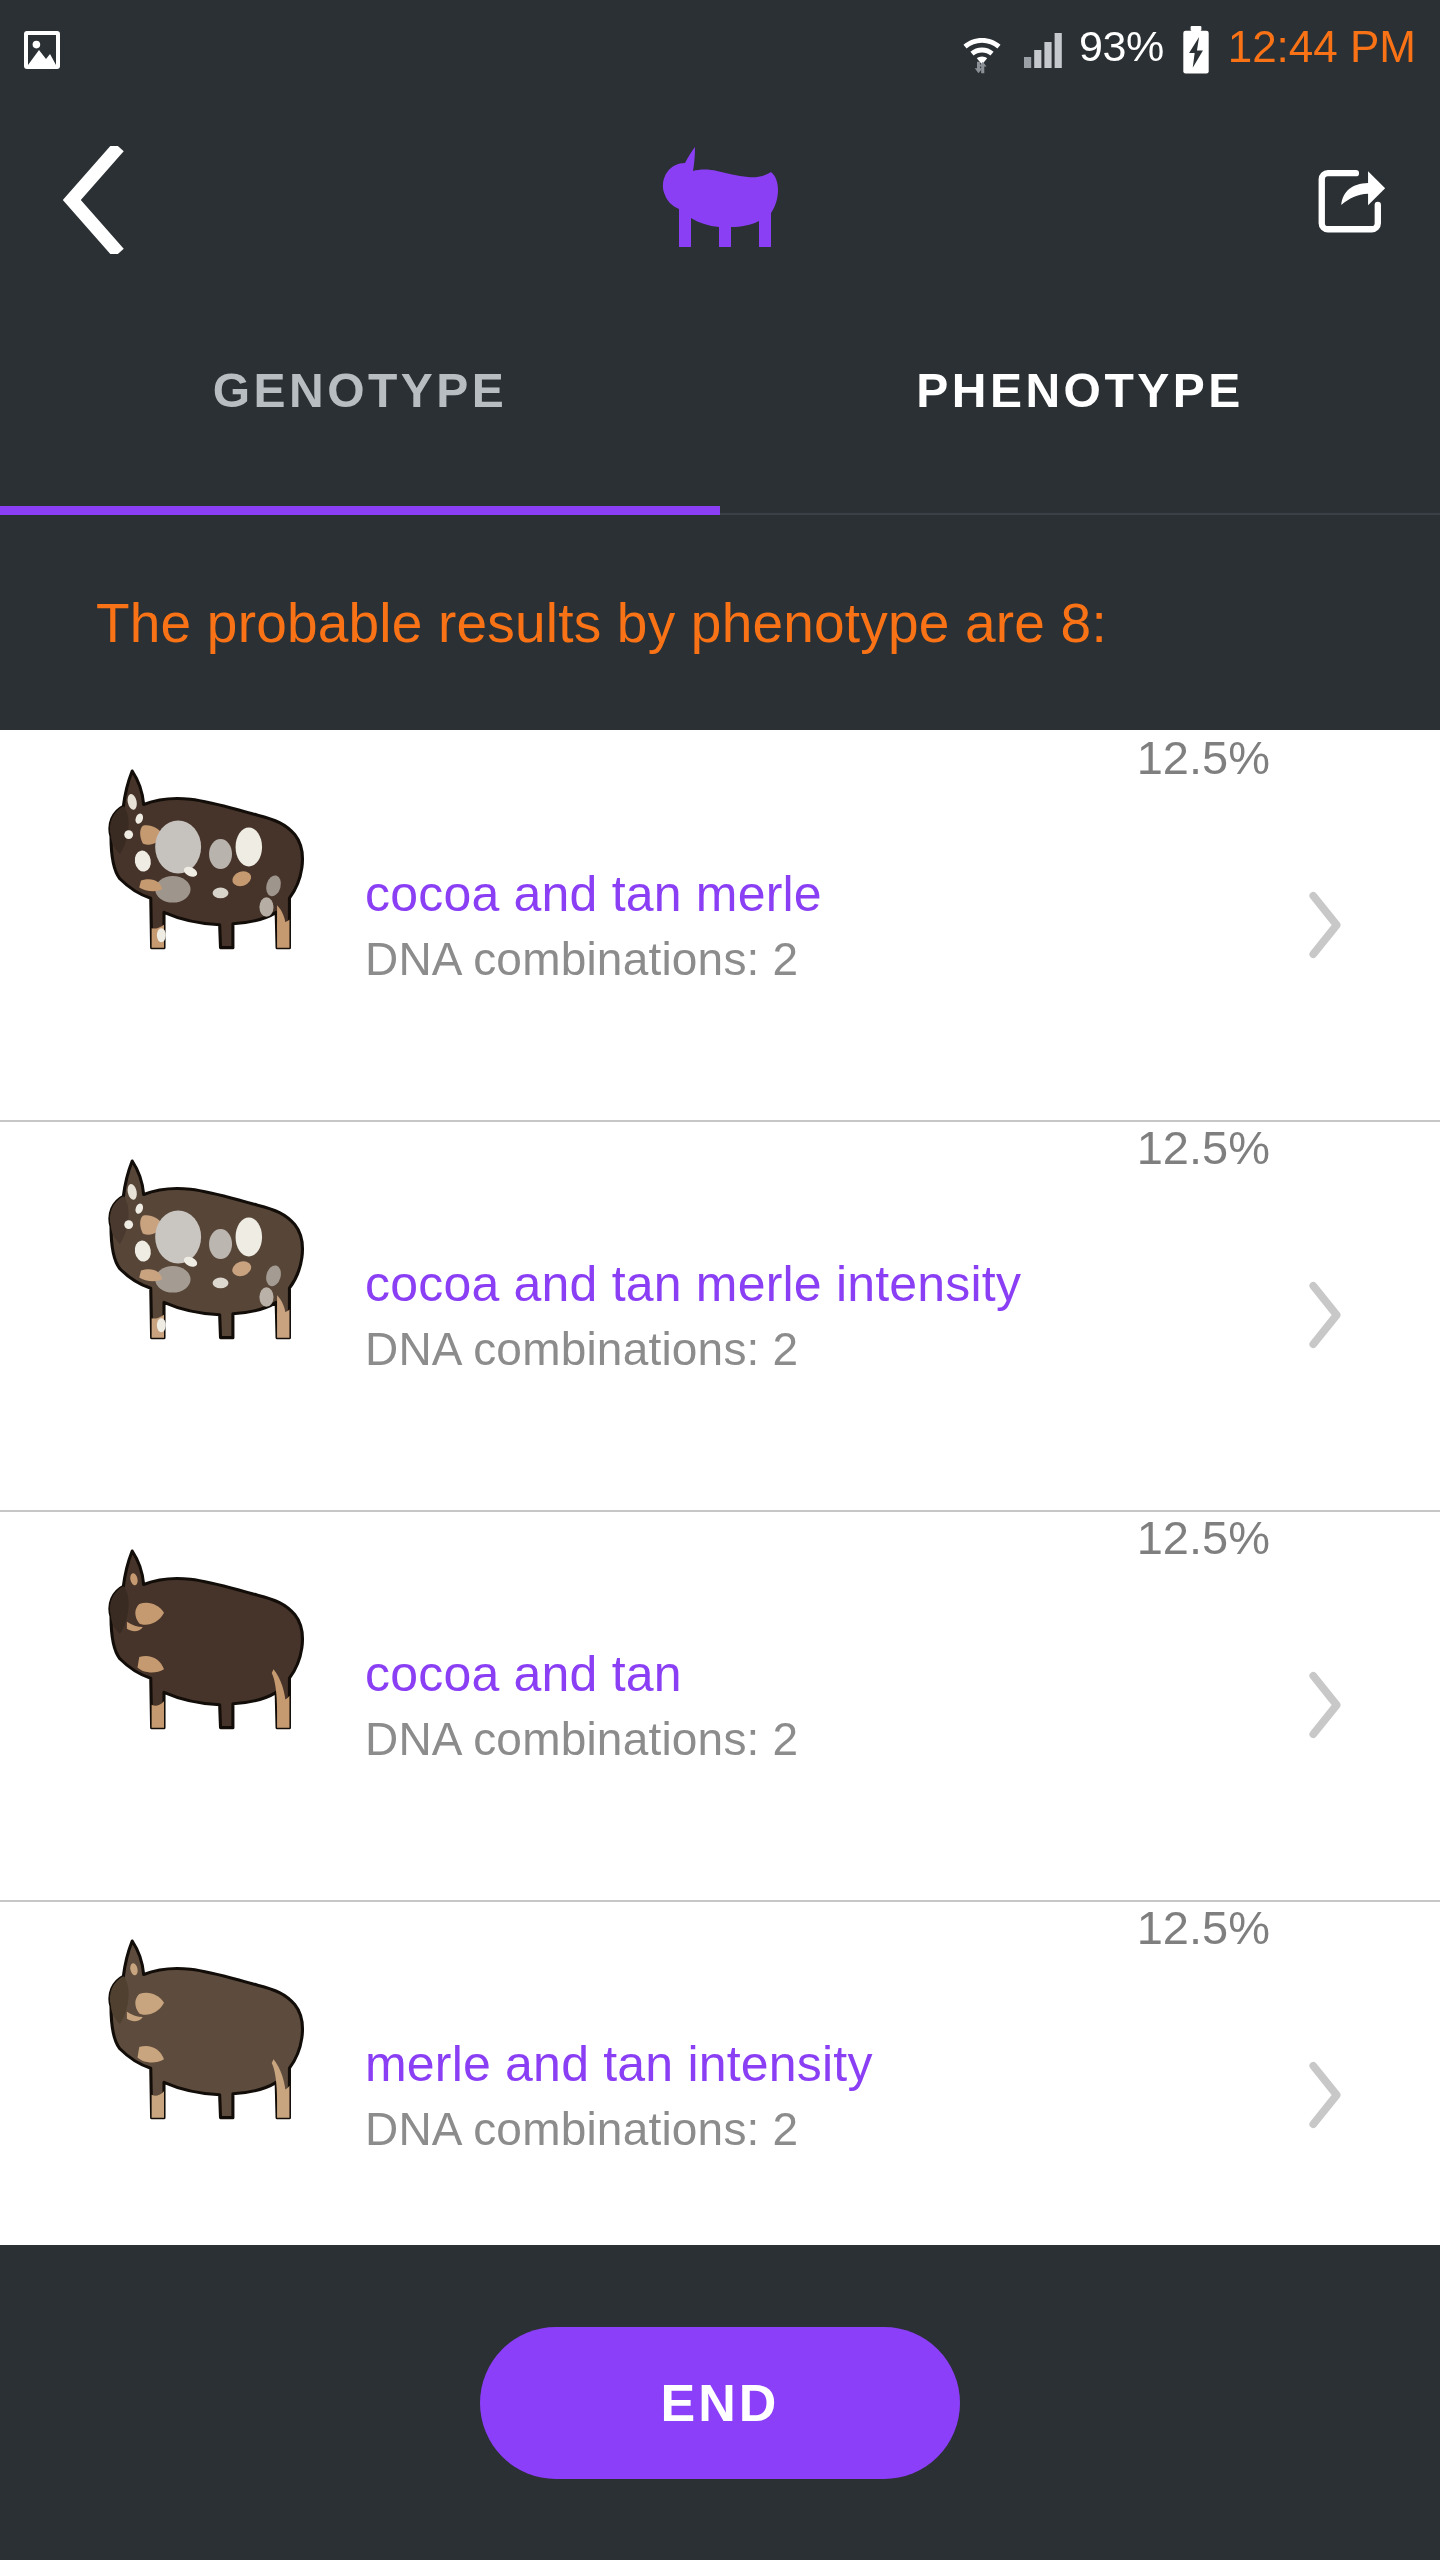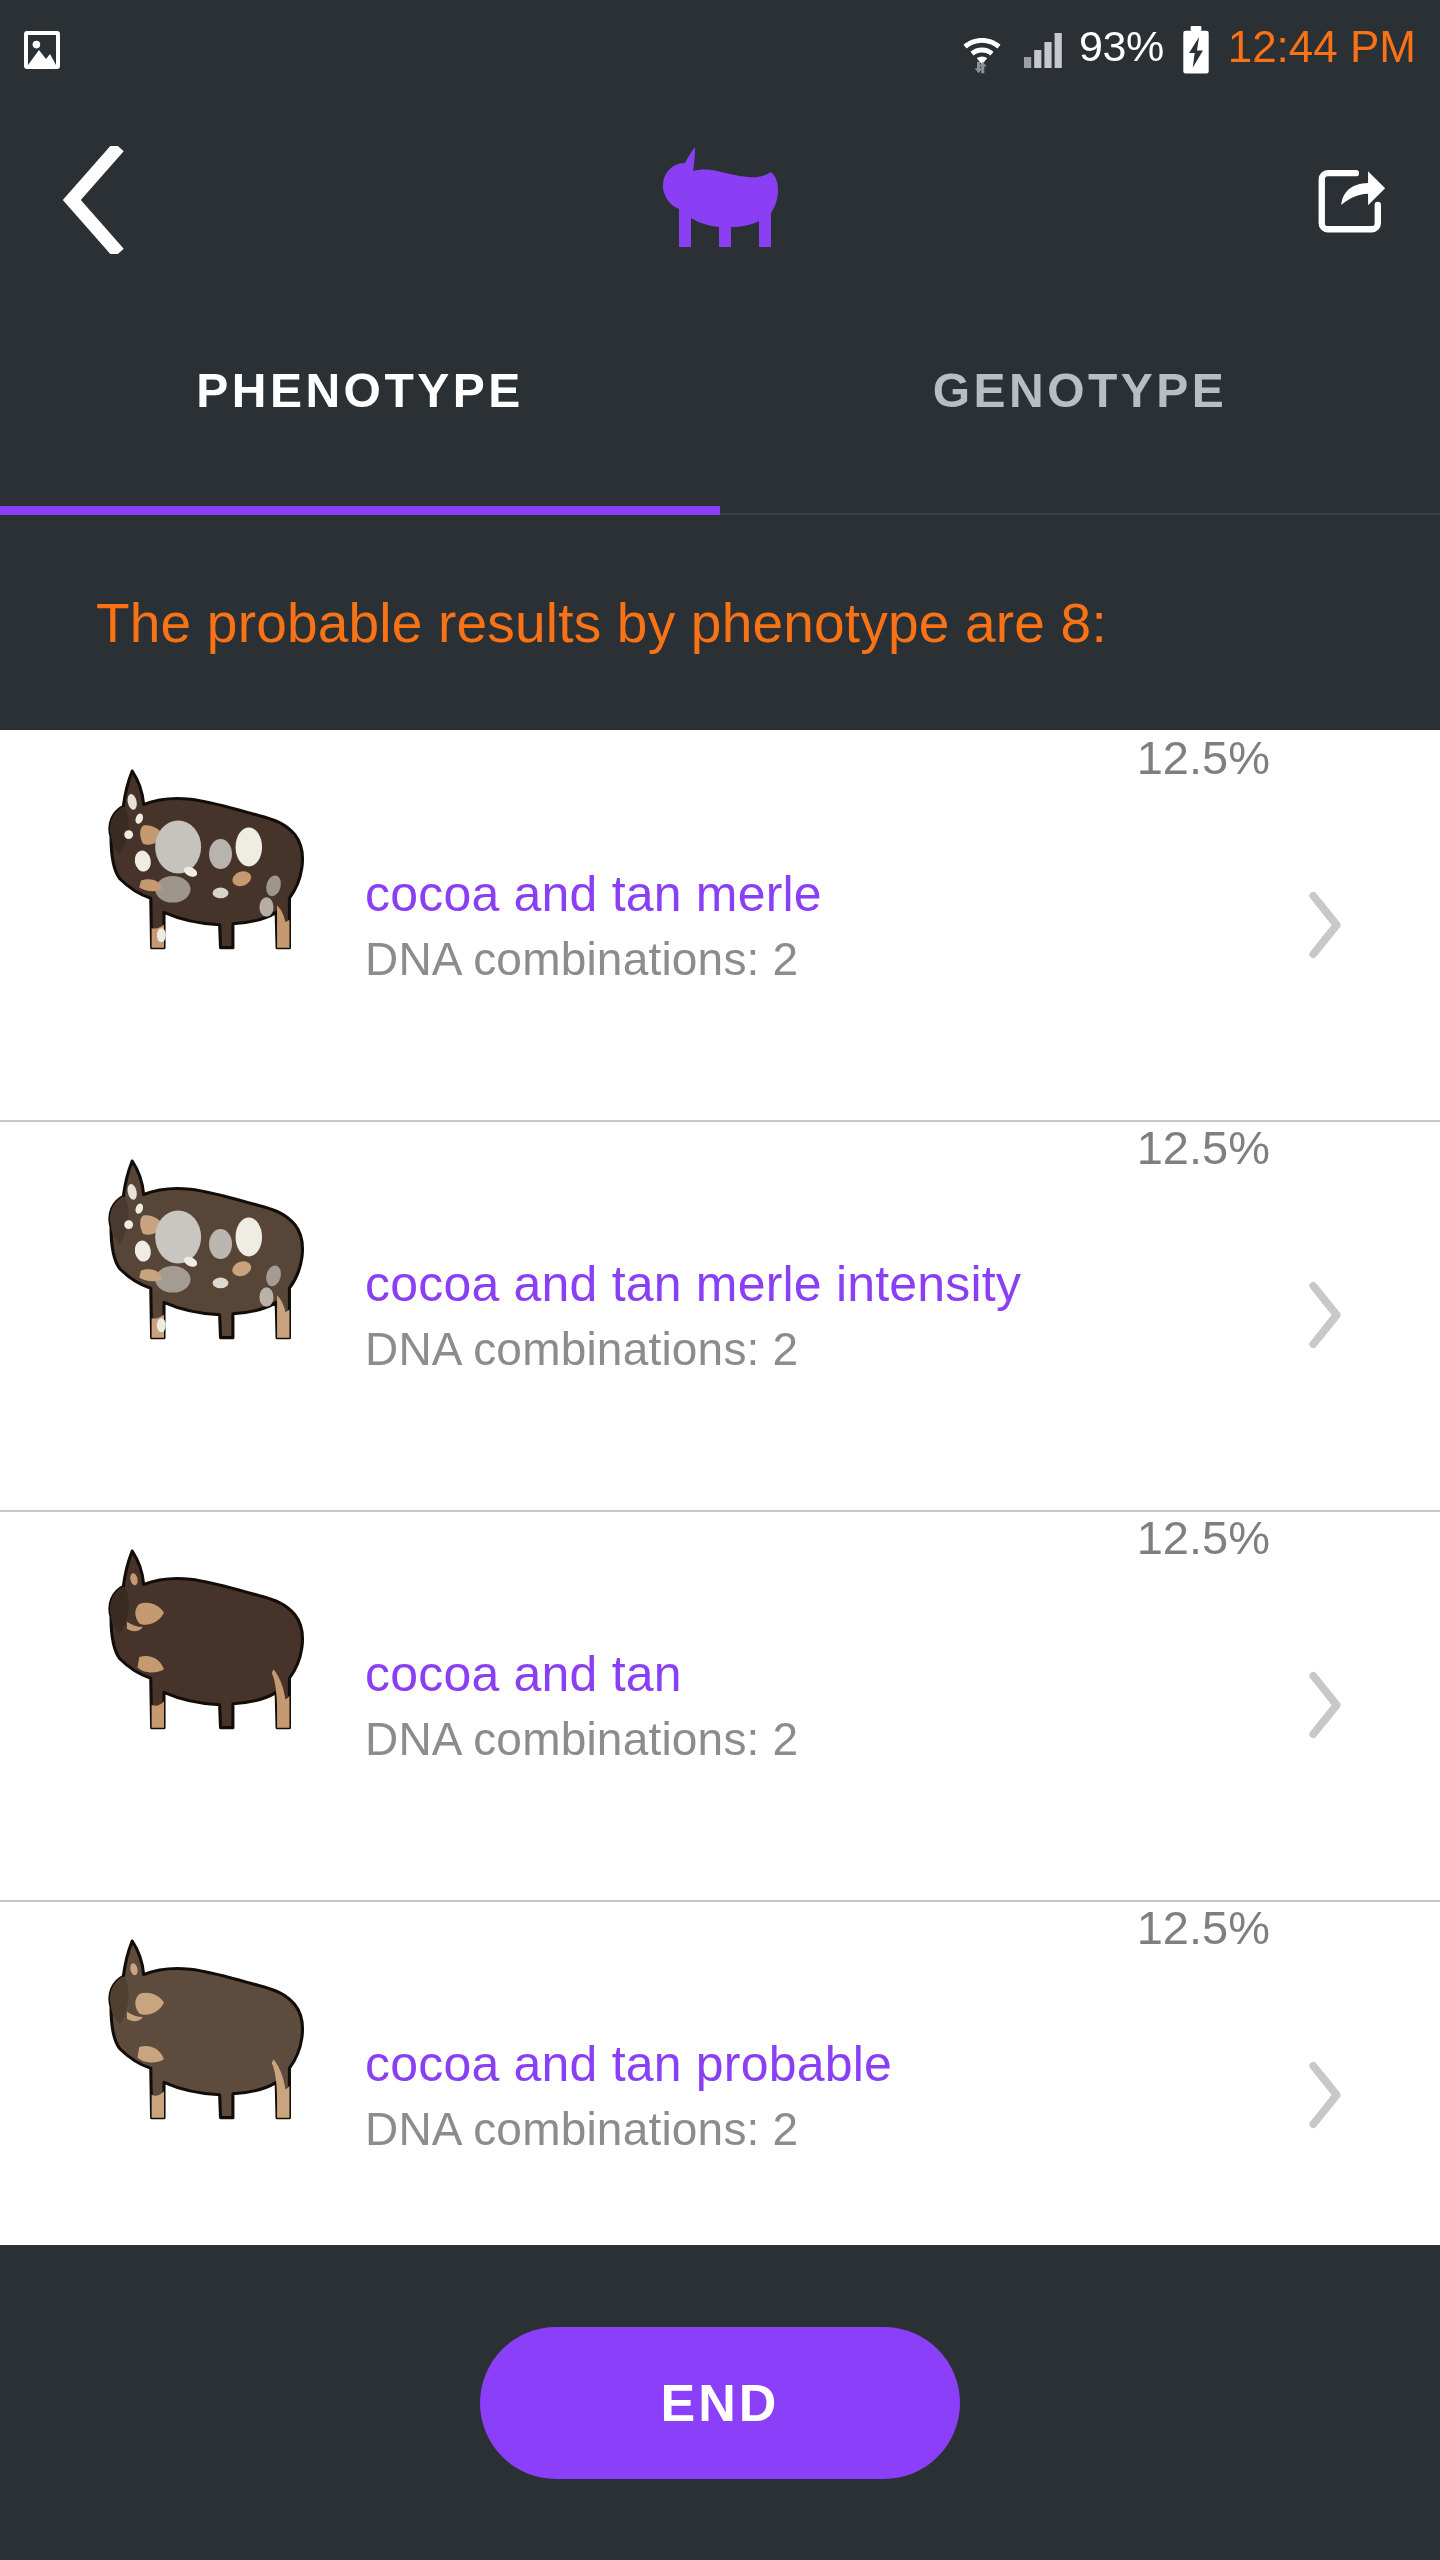--- a/index.html
+++ b/index.html
@@ -176,25 +176,25 @@
       <span>
         <svg class="ico" width="78" height="78" viewBox="0 0 32 32">
           <path d="M18 5 H6.5 C5.1 5 4 6.1 4 7.5 V25.5 C4 26.9 5.1 28 6.5 28 H24.5 C25.9 28 27 26.9 27 25.5 V18" fill="none" stroke="#ffffff" stroke-width="2.6" stroke-linecap="round"></path>
           <path d="M12 18 C12.5 12.5 16.5 9.2 23 9 L23 4.2 L30 11.2 L23 18.2 L23 13.4 C18.6 13.6 15.3 15.2 12 18 Z" fill="#ffffff"></path>
         </svg>
       </span>
     </div>
   </div>
 
   <div class="tabs">
+    <div class="tab inactive">
+      <span class="tab-label">GENOTYPE</span>
+    </div>
     <div class="tab active">
       <span class="tab-label">PHENOTYPE</span>
-    </div>
-    <div class="tab inactive">
-      <span class="tab-label">GENOTYPE</span>
     </div>
     <div class="tab-underline"></div>
     <div class="tab-indicator"></div>
   </div>
 
   <div class="heading-band">
     <span class="heading-text">The probable results by phenotype are 8:</span>
   </div>
 
   <div class="list">
@@ -341,21 +341,21 @@
             <path d="M92 78 C102 74 114 78 120 88 C114 100 100 104 92 100 C86 92 86 84 92 78 Z" fill="#c9a57f"></path>
             <path d="M78 98 C84 102 90 104 96 104 C92 110 84 110 78 106 Z" fill="#c9a57f"></path>
             <path d="M92 138 C104 134 116 140 120 152 C110 158 96 156 90 150 Z" fill="#c9a57f"></path>
             <path d="M244 152 C252 162 258 178 258 196 L248 198 C248 180 246 164 242 156 Z" fill="#c9a57f"></path>
             <path d="M248 186 L248 218 L262 218 L262 182 C258 188 252 188 248 186 Z" fill="#c9a57f"></path>
             <path d="M106 192 L106 218 L120 218 L120 188 C114 194 110 194 106 192 Z" fill="#c9a57f"></path>
           </g>
         </svg>
       </div>
       <div class="row-text">
-        <span class="row-title">cocoa and tan probable</span>
+        <span class="row-title">merle and tan intensity</span>
         <span class="row-sub">DNA combinations: 2</span>
       </div>
       <span class="row-pct">12.5%</span>
       <div class="row-chev">
         <svg width="44" height="70" viewBox="0 0 22 36">
           <path d="M5 3 L17 18 L5 33" fill="none" stroke="#c8c8c8" stroke-width="4" stroke-linecap="round" stroke-linejoin="round"></path>
         </svg>
       </div>
     </div>
 

